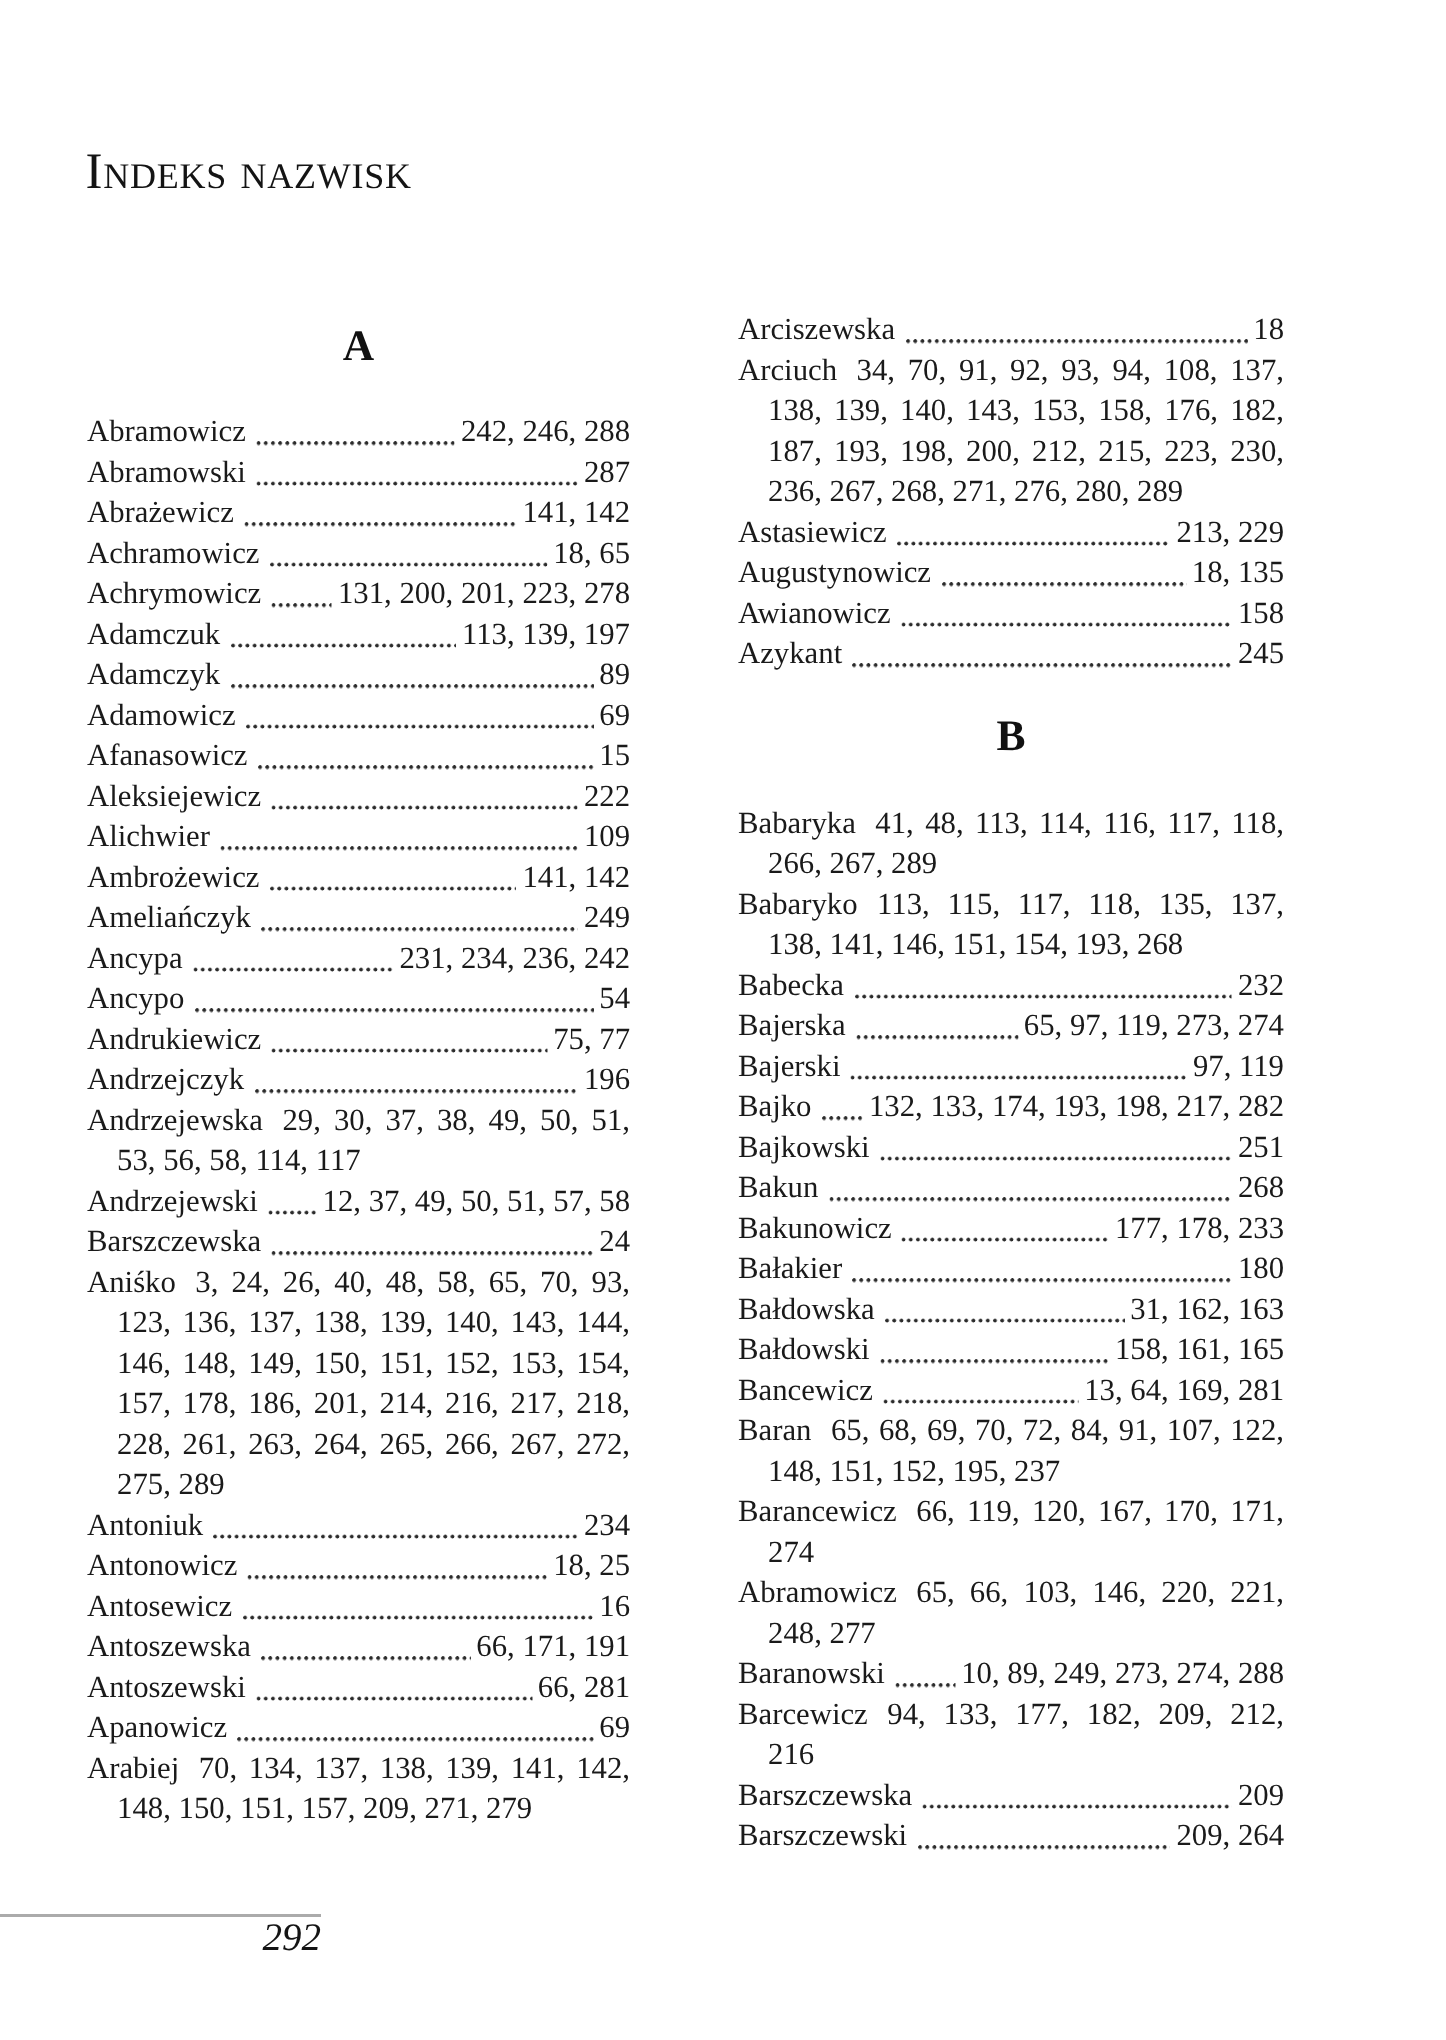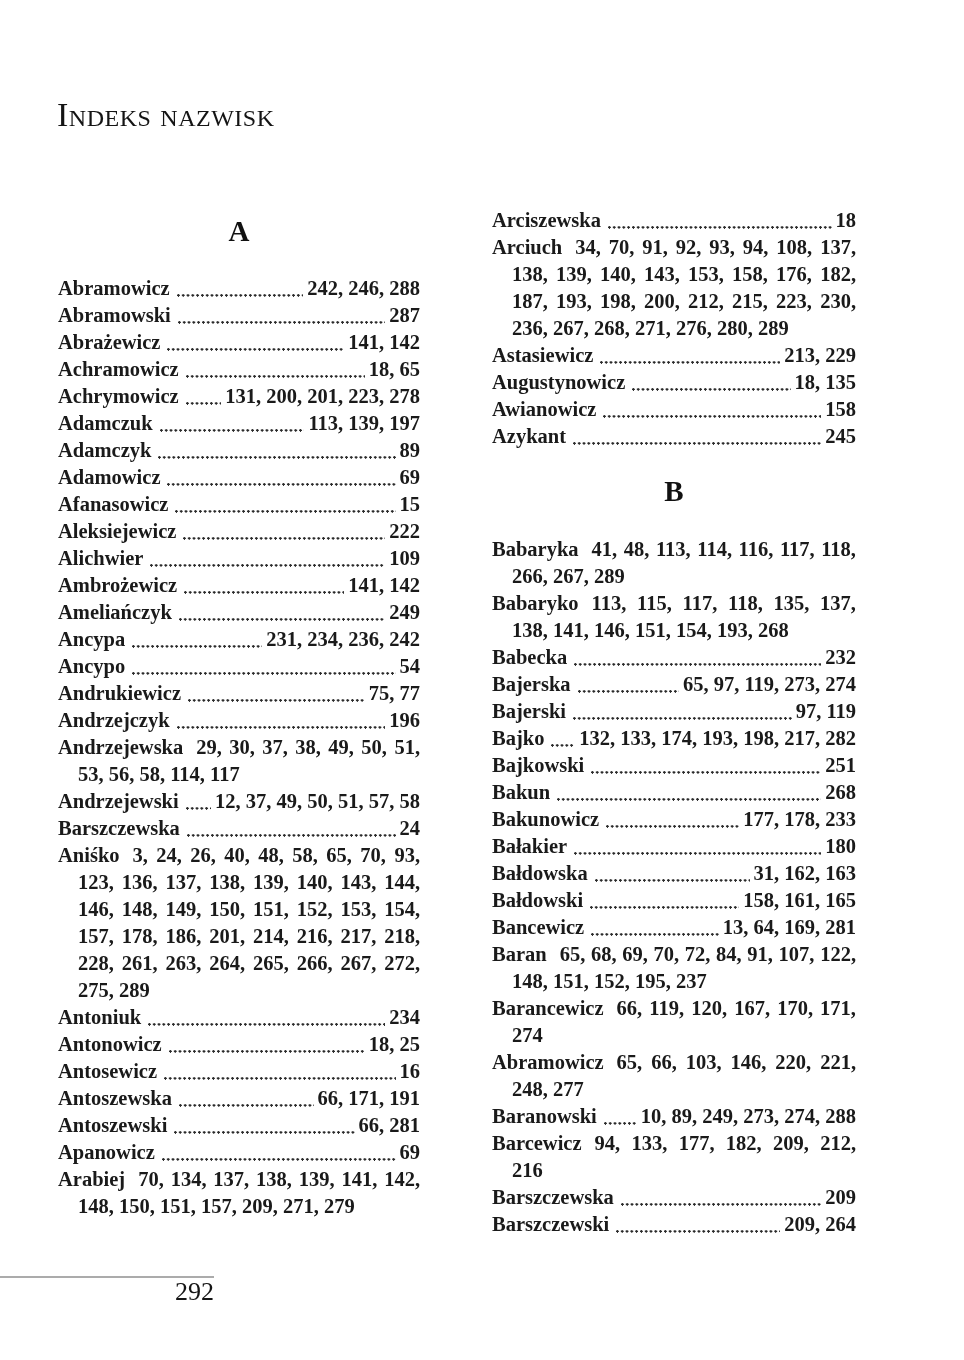--- a/index.html
+++ b/index.html
@@ -45,21 +45,20 @@
     font-size: 29px;
     line-height: 38px;
     margin: 12px 0 25px 0;
     color: #111;
   }
   .col-right .section-letter {
     margin: 22px 0 26px 0;
   }
   .entry {
     margin: 0;
-    font-weight: bold;
   }
   .leader-row {
     display: flex;
     align-items: baseline;
   }
   .leader-row .name  { white-space: nowrap; }
   .leader-row .pages { white-space: nowrap; }
   .dots {
     flex: 1 1 auto;
     min-width: 10px;
@@ -91,20 +90,21 @@
     height: 2px;
     background: #ababab;
   }
   .page-number {
     position: absolute;
     left: 175px;
     top: 1277px;
     font-size: 26px;
     line-height: 30px;
     color: #141414;
+    font-style: italic;
   }
 </style>
 </head>
 <body>
 
 <div class="page">
   <h1 class="title">Indeks nazwisk</h1>
 
   <div class="column col-left">
       <div class="section-letter">A</div>

